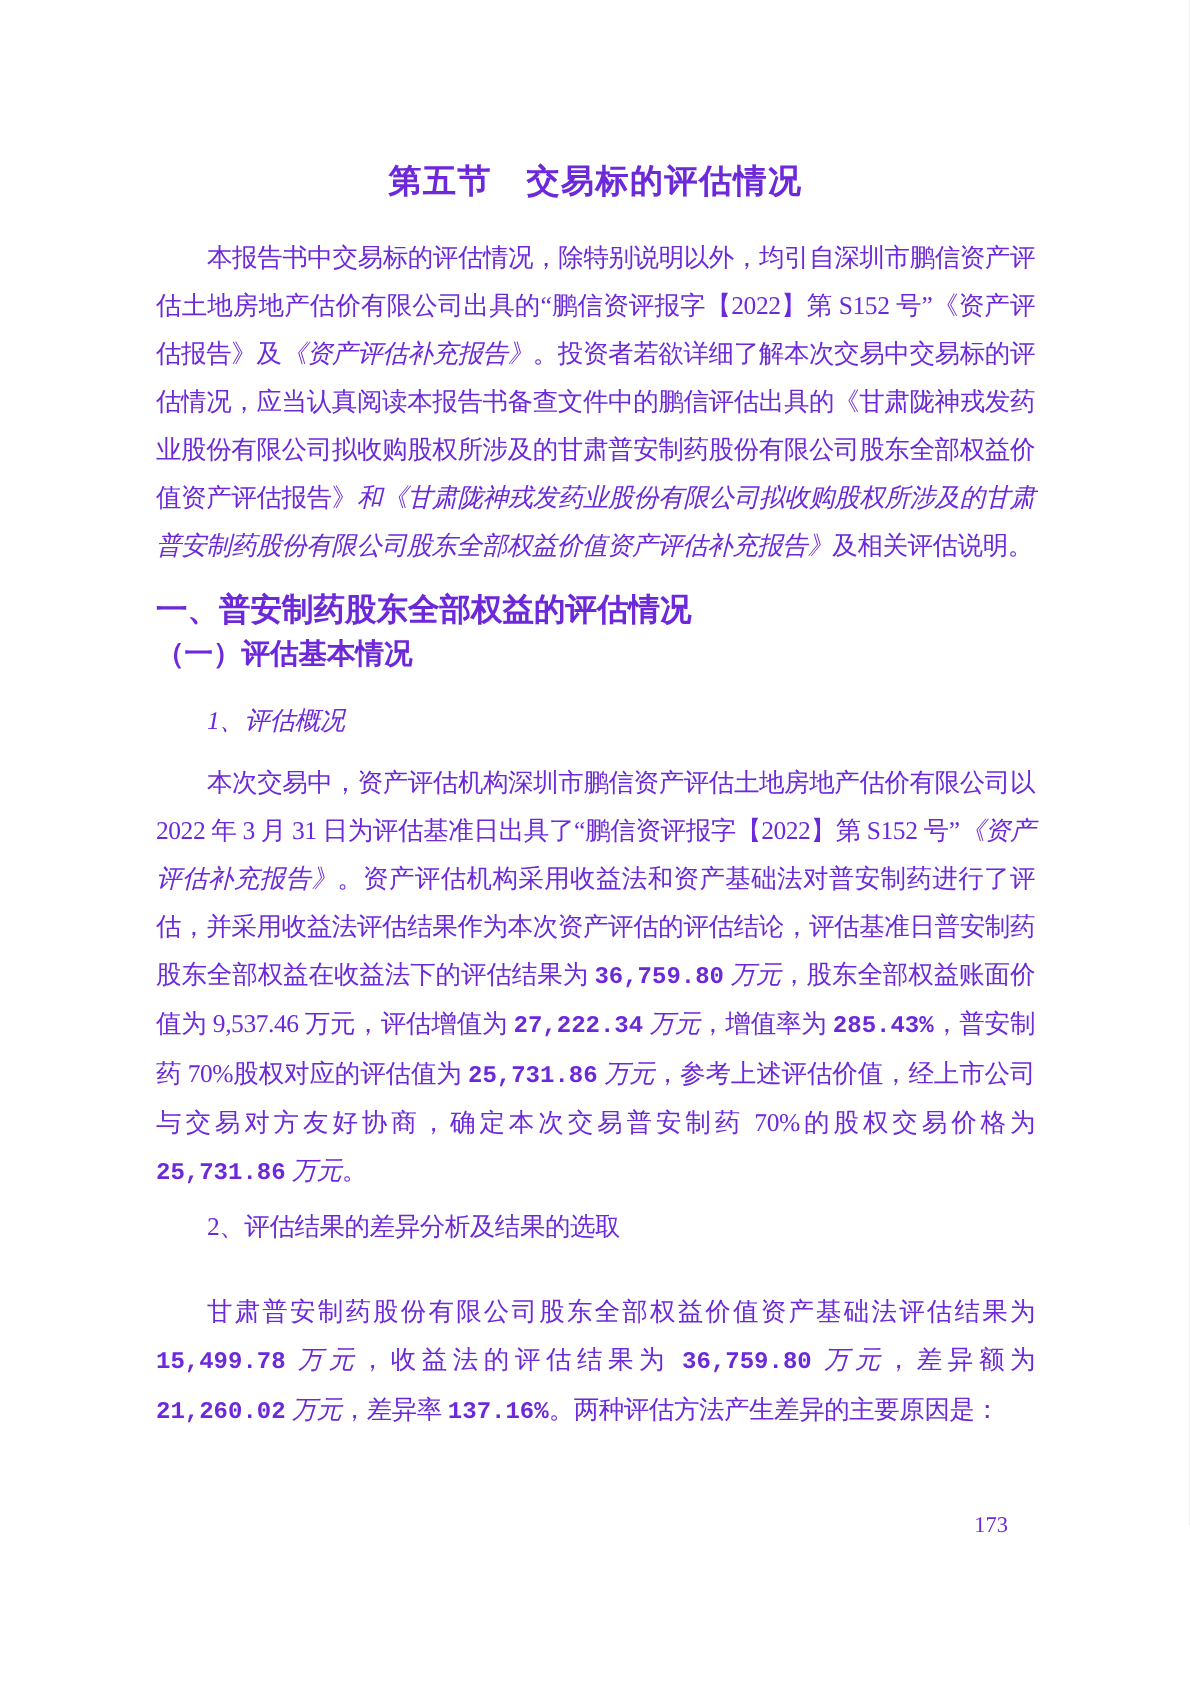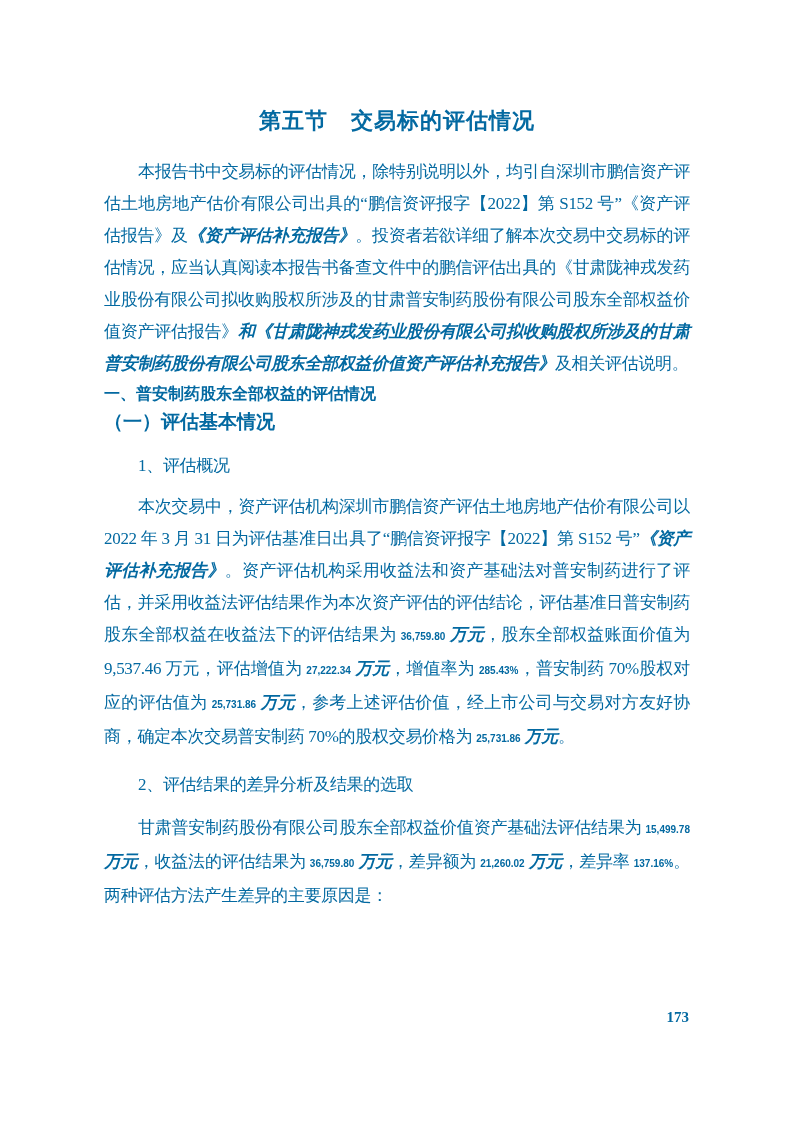--- a/index.html
+++ b/index.html
@@ -2,21 +2,21 @@
 <html lang="zh"><head>
 <meta charset="utf-8">
 <style>
   * { margin:0; padding:0; box-sizing:border-box; }
   html, body { background:#e8e8e8; }
   .page {
     position:relative;
     width:793px; height:1122px;
     margin:0 auto;
     background:#ffffff;
-    color:#0369a1;
+    color:#6d28d9;
     padding:0 103px 0 104px;
     font-family:"Liberation Serif","DejaVu Serif",serif;
     overflow:hidden;
   }
   .doc-title {
     margin-top:106px;
     font-family:"Liberation Sans","DejaVu Sans",sans-serif;
     font-weight:700;
     font-size:22px;
     line-height:30px;
@@ -25,63 +25,62 @@
   }
   .para {
     font-size:17px;
     line-height:32px;
     letter-spacing:-0.3px;
     text-align:justify;
     text-indent:2em;
   }
   .p-intro      { margin-top:20px; }
   .p-overview   { margin-top:9px;  }
-  .p-difference { margin-top:11px; }
+  .p-difference { margin-top:25px; }
   .p-asset      { margin-top:8px;  }
   .h-section {
-    margin-top:0;
-    font-family:Liberation Sans, sans-serif;
+    margin-top:15px;
+    font-family:Liberation Mono, monospace;
     font-weight:700;
-    font-size:16px;
+    font-size:21px;
     line-height:28px;
   }
   .h-subsection {
     font-family:"Liberation Sans","DejaVu Sans",sans-serif;
     font-weight:700;
     font-size:19px;
     line-height:28px;
   }
   .h-item {
     font-size:17px;
     line-height:32px;
     letter-spacing:-0.3px;
     text-indent:2em;
   }
-  .h-item1 { margin-top:14px; }
-  .h-item2 { margin-top:14px; }
+  .h-item1 { margin-top:14px;font-style:italic; }
+  .h-item2 { margin-top:4px; }
   .run-normal { }
   .run-kaiti-bold {
-    font-weight:700;
+    font-weight:400;
     font-style:italic;
   }
   .run-num-bold {
     font-weight:700;
     font-style:normal;
-    font-family:Liberation Sans, sans-serif;
-    font-size:10px;
+    font-family:Liberation Mono, monospace;
+    font-size:16px;
     letter-spacing:0;
   }
   .page-number {
     position:absolute;
     top:1008px;
-    right:104px;
+    right:121px;
     font-size:15px;
     line-height:18px;
     font-family:"Liberation Serif","DejaVu Serif",serif;
-    font-weight:bold;
   }
 </style>
 </head>
 <body>
 
 <div class="page">
 
   <h1 class="doc-title">第五节　交易标的评估情况</h1>
 
   <p class="para p-intro"><span class="run-normal">本报告书中交易标的评估情况，除特别说明以外，均引自深圳市鹏信资产评估土地房地产估价有限公司出具的“鹏信资评报字【2022】第 S152 号”《资产评估报告》及</span><span class="run-kaiti-bold">《资产评估补充报告》</span><span class="run-normal">。投资者若欲详细了解本次交易中交易标的评估情况，应当认真阅读本报告书备查文件中的鹏信评估出具的《甘肃陇神戎发药业股份有限公司拟收购股权所涉及的甘肃普安制药股份有限公司股东全部权益价值资产评估报告》</span><span class="run-kaiti-bold">和《甘肃陇神戎发药业股份有限公司拟收购股权所涉及的甘肃普安制药股份有限公司股东全部权益价值资产评估补充报告》</span><span class="run-normal">及相关评估说明。</span></p>

